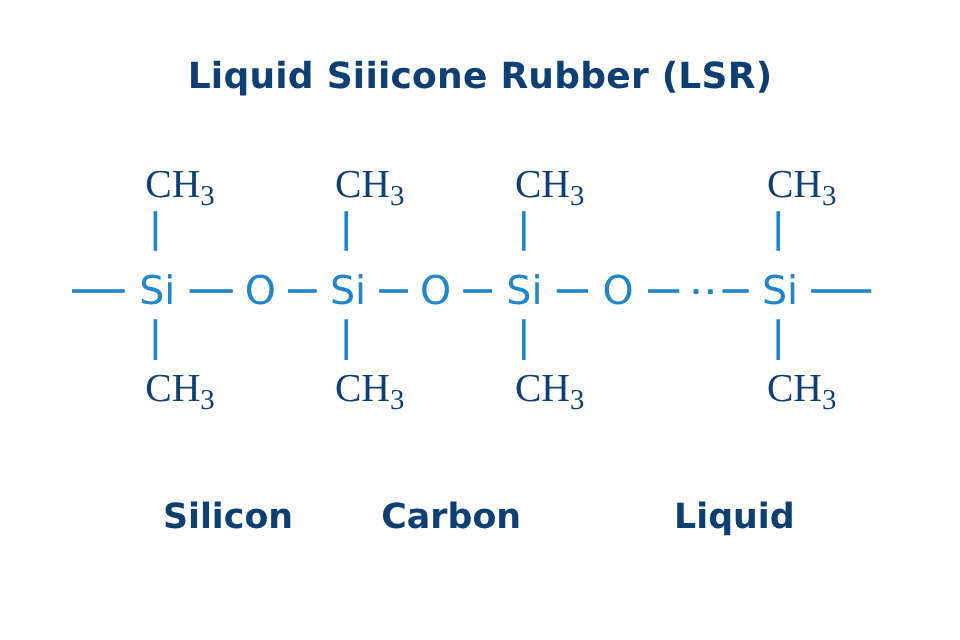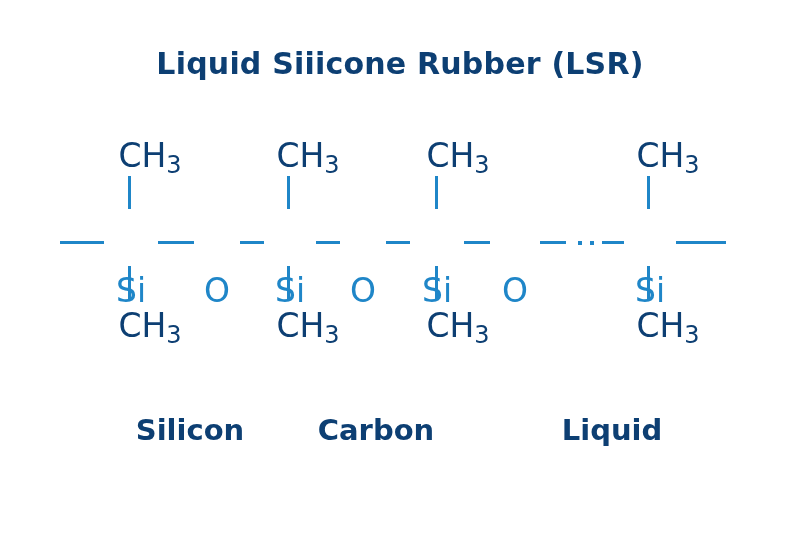--- a/index.html
+++ b/index.html
@@ -6,25 +6,25 @@
   body {
     width: 800px; height: 533px; background: #ffffff; position: relative; overflow: hidden;
     font-family: "DejaVu Sans", "Liberation Sans", sans-serif;
   }
   .title {
     position: absolute; left: 0; top: 46px; width: 800px; text-align: center;
     font-size: 30px; font-weight: bold; color: #0d3f73; letter-spacing: 0.2px;
   }
   .atom {
     position: absolute; font-size: 33px; line-height: 1; color: #1f86c8;
-    transform: translate(-50%, -50%); white-space: nowrap; margin-top: 48px;
+    transform: translate(-50%, -50%); white-space: nowrap;
   }
   .methyl {
     position: absolute; font-size: 33px; line-height: 1; color: #0d3f73;
-    transform: translate(-50%, -50%); white-space: nowrap;
+    transform: translate(-50%, -50%); white-space: nowrap; font-family: Liberation Serif, serif;
   }
   .methyl sub { font-size: 24px; vertical-align: -6px; line-height: 0; }
   .hbond { position: absolute; height: 3px; background: #1f86c8; }
   .vbond { position: absolute; width: 3px; background: #1f86c8; }
   .dot { position: absolute; width: 4px; height: 4px; background: #1f86c8; }
   .label {
     position: absolute; font-size: 29px; font-weight: bold; color: #0d3f73;
     transform: translate(-50%, -50%); white-space: nowrap;
   }
 </style>

